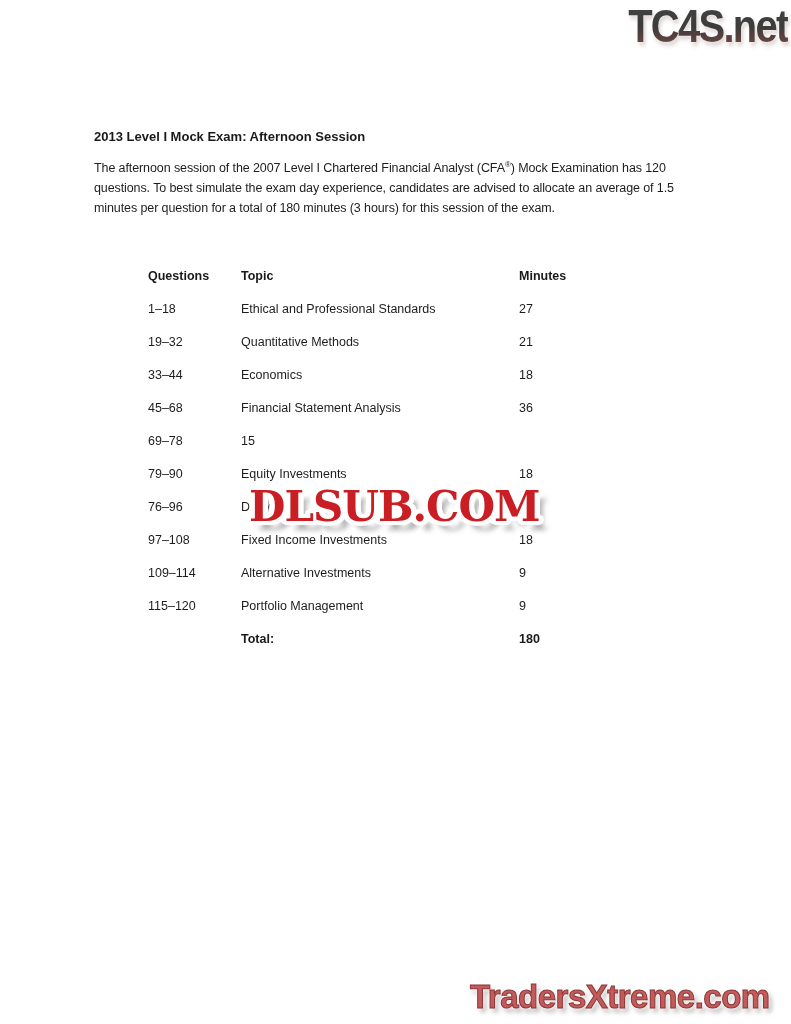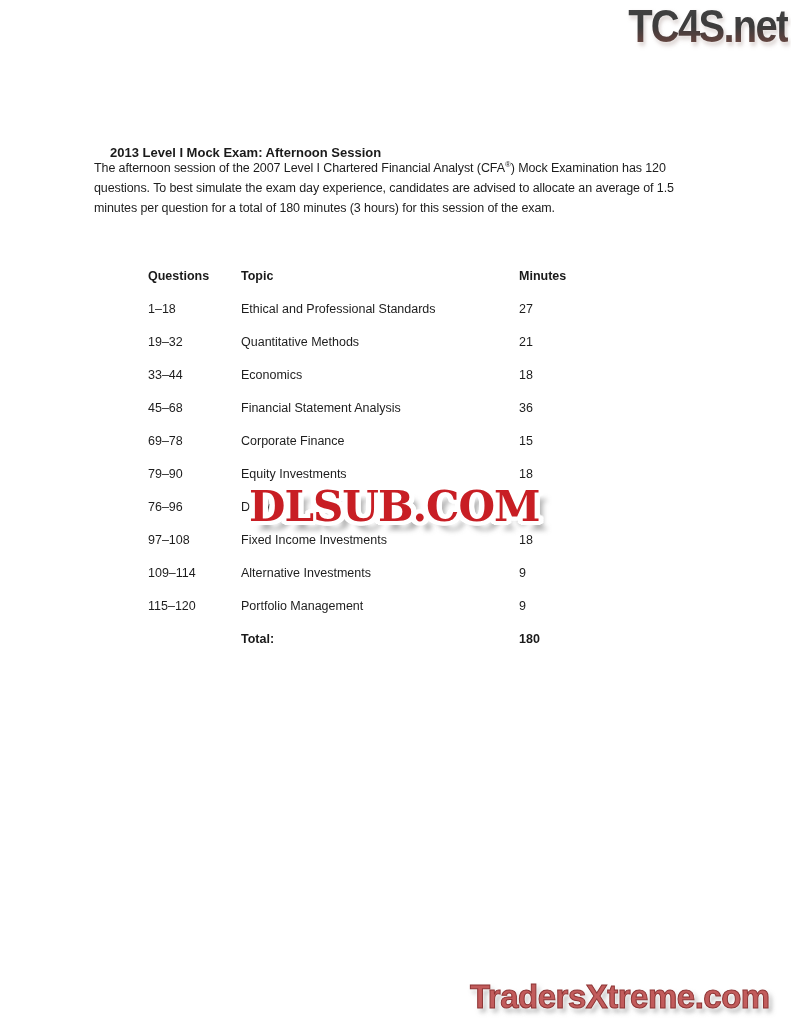--- a/index.html
+++ b/index.html
@@ -36,21 +36,21 @@
     filter: drop-shadow(0 0 1.5px rgba(255,255,255,0.85)) drop-shadow(2px 3px 2px rgba(150,125,120,0.35));
     white-space: nowrap;
     z-index: 5;
   }
 
   
   .doc-title {
     position: absolute;
     left: 94px;
     top: 129px;
-    margin: 16px;
+    margin: 0;
     font-size: 13px;
     font-weight: bold;
     color: #1a1a1a;
   }
 
   
   .doc-intro {
     position: absolute;
     left: 94px;
     top: 158px;
@@ -170,21 +170,20 @@
   </div>
 
   <div class="t-row">
     <span class="cell">45–68</span>
     <span class="cell">Financial Statement Analysis</span>
     <span class="cell">36</span>
   </div>
 
   <div class="t-row">
     <span class="cell">69–78</span>
-    <span class="cell">Corporate Finance</span>
     <span class="cell">15</span>
   </div>
 
   <div class="t-row">
     <span class="cell">79–90</span>
     <span class="cell">Equity Investments</span>
     <span class="cell">18</span>
   </div>
 
   <div class="t-row">

